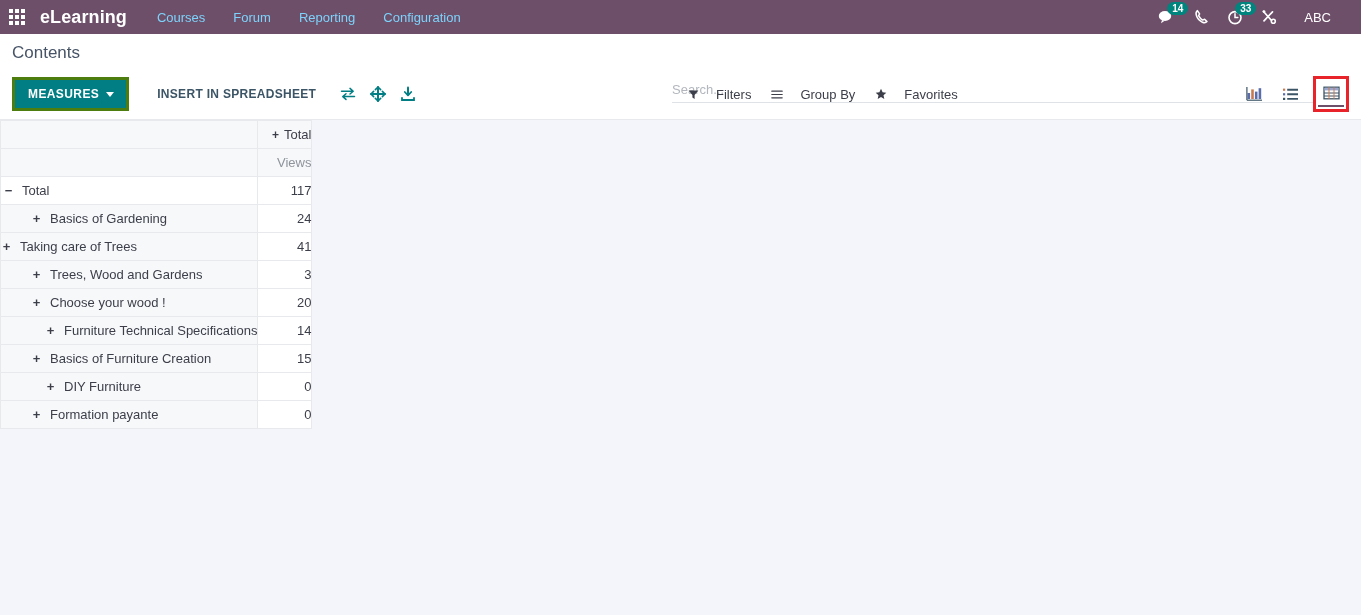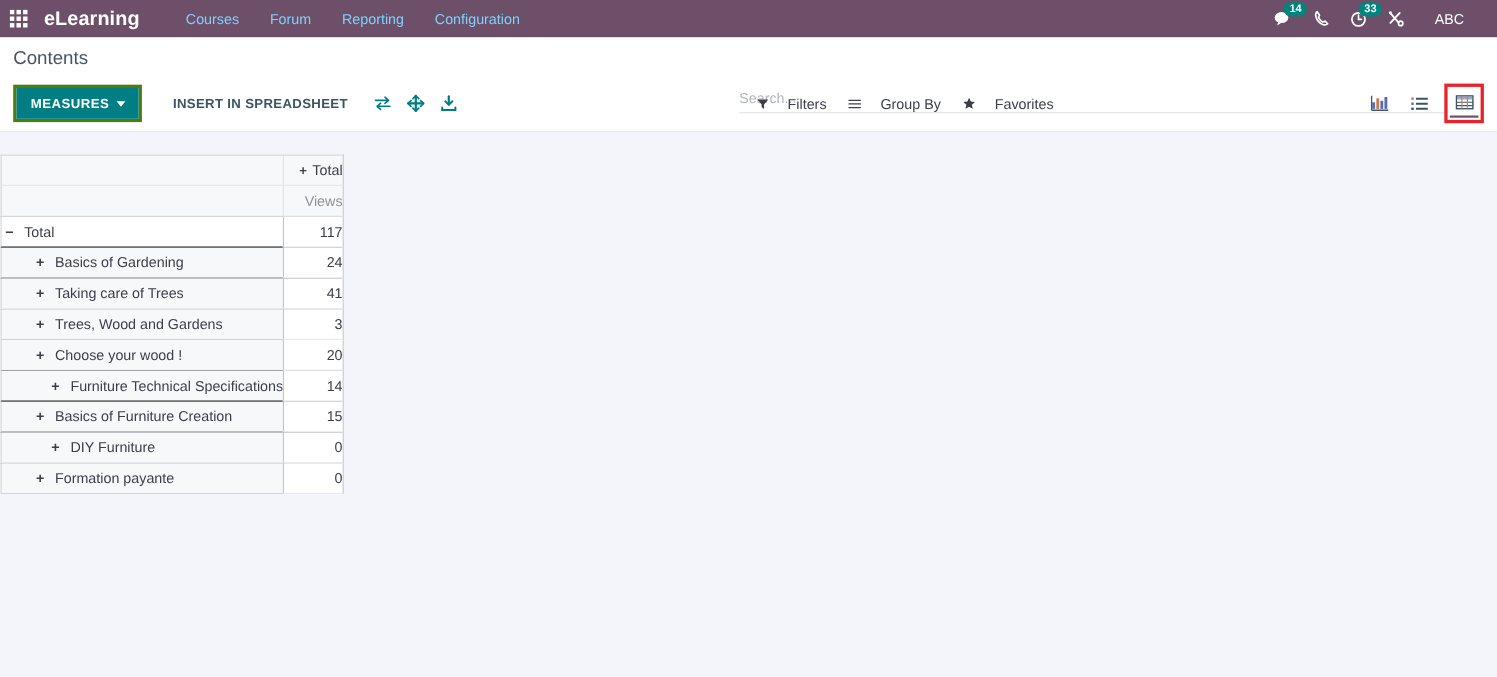--- a/index.html
+++ b/index.html
@@ -31,21 +31,21 @@
     grid-template-rows: repeat(3, 4px);
     gap: 2px;
   }
   .apps-grid .grid-inner i { background: #ffffff; display: block; width: 4px; height: 4px; }
 
   .brand {
     font-size: 18px;
     font-weight: bold;
     color: #ffffff;
     margin-left: 6px;
-    margin-right: 28px;
+    margin-right: 16px;
     letter-spacing: 0.1px;
     white-space: nowrap;
   }
   .nav-menu { display: flex; align-items: center; gap: 0px; }
   .nav-item {
     padding: 8px 14px;
     font-size: 13px;
     color: #7dd3fc;
     cursor: pointer;
     white-space: nowrap;
@@ -254,25 +254,24 @@
 
   
   .content-area {
     background: #f4f5fa;
     height: calc(615px - 34px - 86px);
     overflow: auto;
     padding: 0;
   }
   table.pivot {
     border-collapse: collapse;
-    background: #000000;
+    background: #fdba74;
     font-size: 13px;
     color: #3c3e49;
     table-layout: fixed;
-    margin-top: 20px;
   }
   table.pivot th, table.pivot td {
     border: 1px solid #e7e9ed;
     padding: 0;
   }
   th.corner {
     width: 248px;
     background: #f7f8fa;
     border-left: none;
   }
@@ -515,21 +514,21 @@
     <tbody>
         <tr>
           <td class="row-head level0" style="padding-left: 2px;"><span class="tog">−</span><span>Total</span></td>
           <td class="cell">117</td>
         </tr>
         <tr>
           <td class="row-head" style="padding-left: 30px;"><span class="tog">+</span><span>Basics of Gardening</span></td>
           <td class="cell">24</td>
         </tr>
         <tr>
-          <td class="row-head" style="padding-left: 30px;"><span class="tog">+</span><span>Taking care of Trees</span></td>
+          <td class="row-head" style=""><span class="tog">+</span><span>Taking care of Trees</span></td>
           <td class="cell">41</td>
         </tr>
         <tr>
           <td class="row-head" style="padding-left: 30px;"><span class="tog">+</span><span>Trees, Wood and Gardens</span></td>
           <td class="cell">3</td>
         </tr>
         <tr>
           <td class="row-head" style="padding-left: 30px;"><span class="tog">+</span><span>Choose your wood !</span></td>
           <td class="cell">20</td>
         </tr>

